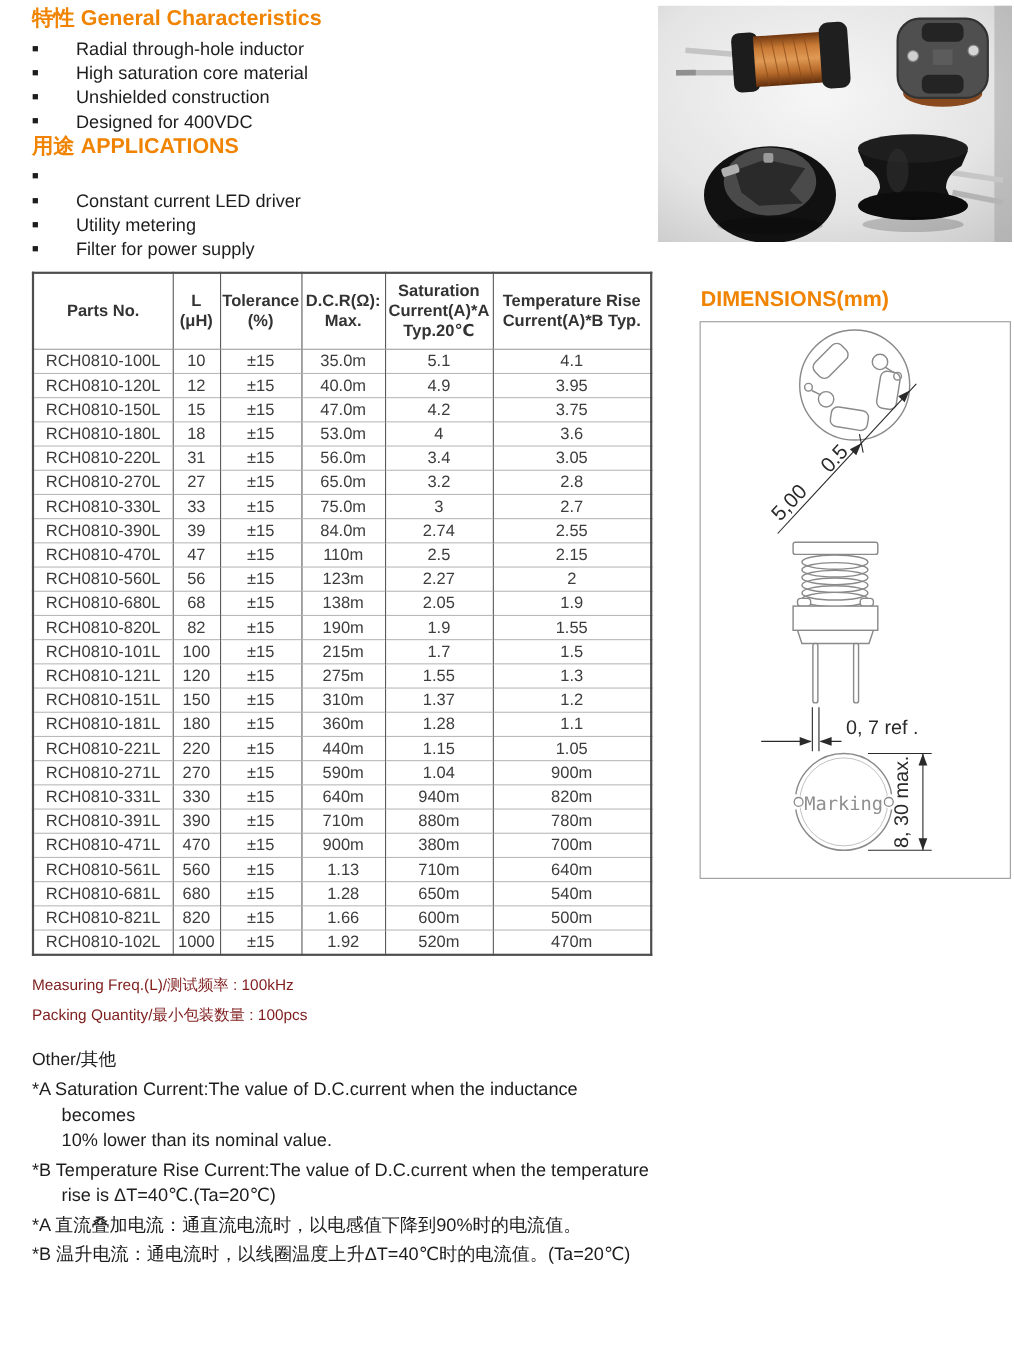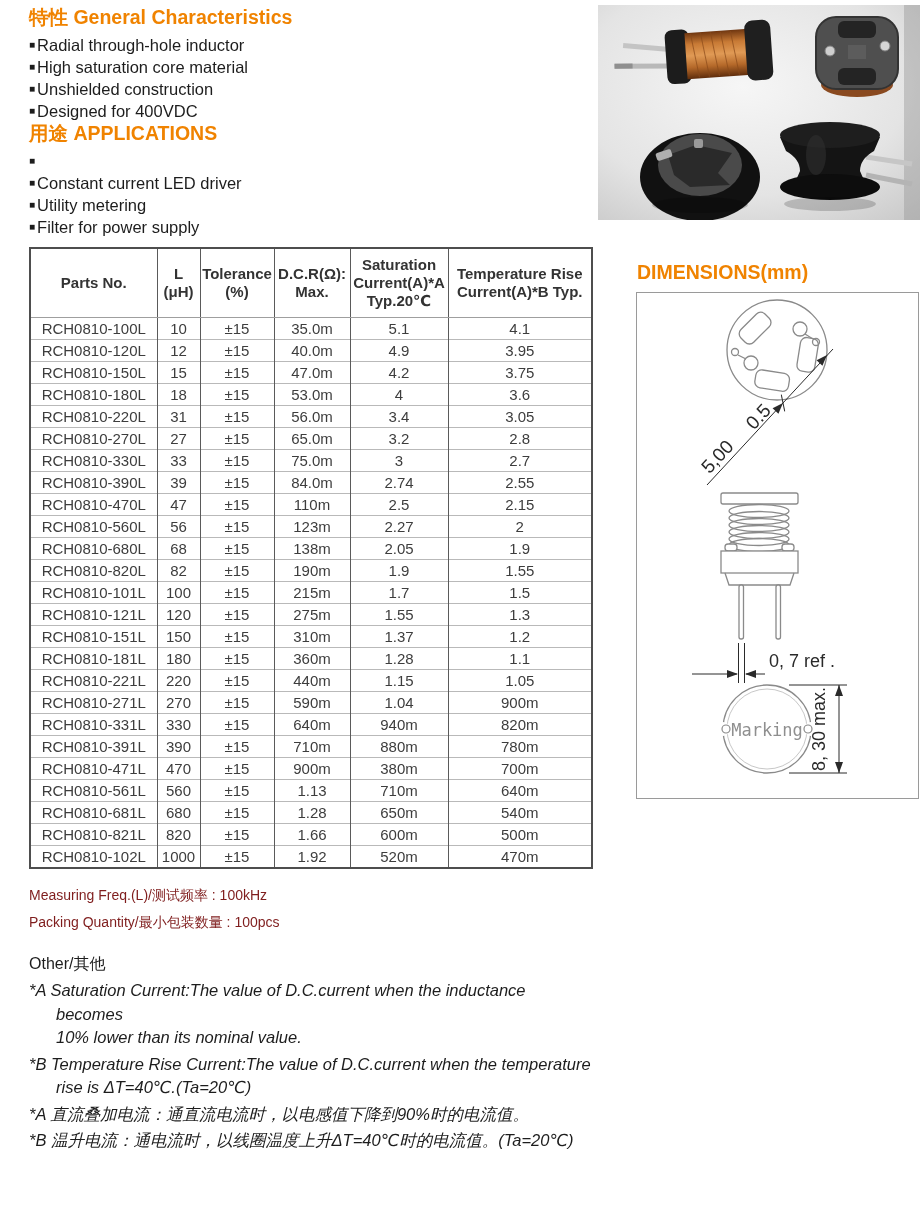--- a/index.html
+++ b/index.html
@@ -3,35 +3,35 @@
 <meta charset="utf-8">
 <style>
   html,body{margin:0;padding:0;background:#fff;}
   .page{position:relative;width:922px;height:1223px;background:#ffffff;
         font-family:"Liberation Sans","DejaVu Sans",sans-serif;color:#222;overflow:hidden;}
   .left-col{position:absolute;left:5px;top:6px;width:566px;padding-left:24px;}
   h2.sec{color:#F08300;font-size:19.5px;font-weight:bold;margin:0;line-height:23px;}
   .bullets{list-style:none;margin:5px 0 0 0;padding:0;font-size:16.5px;color:#1d1d1d;}
   .bullets li{display:flex;line-height:22px;}
   .b-marker{font-size:10px;line-height:22px;margin-right:2px;color:#1d1d1d;}
-  .b-text{white-space:pre-line;}
+  .b-text{white-space:pre-line;margin-left:32px;}
   .apps{margin-top:15px;}
   .elec{margin-top:16px;}
   table.props{border-collapse:collapse;width:562px;margin-top:9px;color:#3d3d3d;table-layout:fixed;}
   table.props{border:2px solid #4e4e4e;}
   table.props th{border-left:1px solid #5a5a5a;border-right:1px solid #5a5a5a;
      border-bottom:1px solid #9f9f9f;font-size:15px;font-weight:bold;color:#333;
      white-space:pre-line;height:68px;line-height:1.18;padding:0 1px;text-align:center;vertical-align:middle;}
   table.props td{border-left:1px solid #5a5a5a;border-right:1px solid #5a5a5a;
      border-top:1px solid #b9b9b9;font-size:15px;height:21px;padding:0;text-align:center;vertical-align:middle;}
   .notes{margin-top:13px;font-size:14px;line-height:27px;color:#7f1d1d;}
   .notes p{margin:0;}
   .other-title{margin-top:15px;font-size:16px;color:#1d1d1d;line-height:26px;}
   .other-items p{margin:2px 0 3px 0;font-size:16.5px;color:#1d1d1d;line-height:23.5px;
-     padding-left:27px;text-indent:-27px;white-space:pre-line;font-style:italic;}
+     padding-left:27px;text-indent:-27px;white-space:pre-line;}
   .photos{position:absolute;left:598px;top:5px;width:322px;height:215px;}
   .dim-title{position:absolute;left:637px;top:261px;}
   .dim-box{position:absolute;left:636px;top:292px;width:283px;height:507px;
      border:1px solid #9a9a9a;box-sizing:border-box;background:#fff;}
 </style>
 </head>
 <body>
 
 <div class="page">
 

